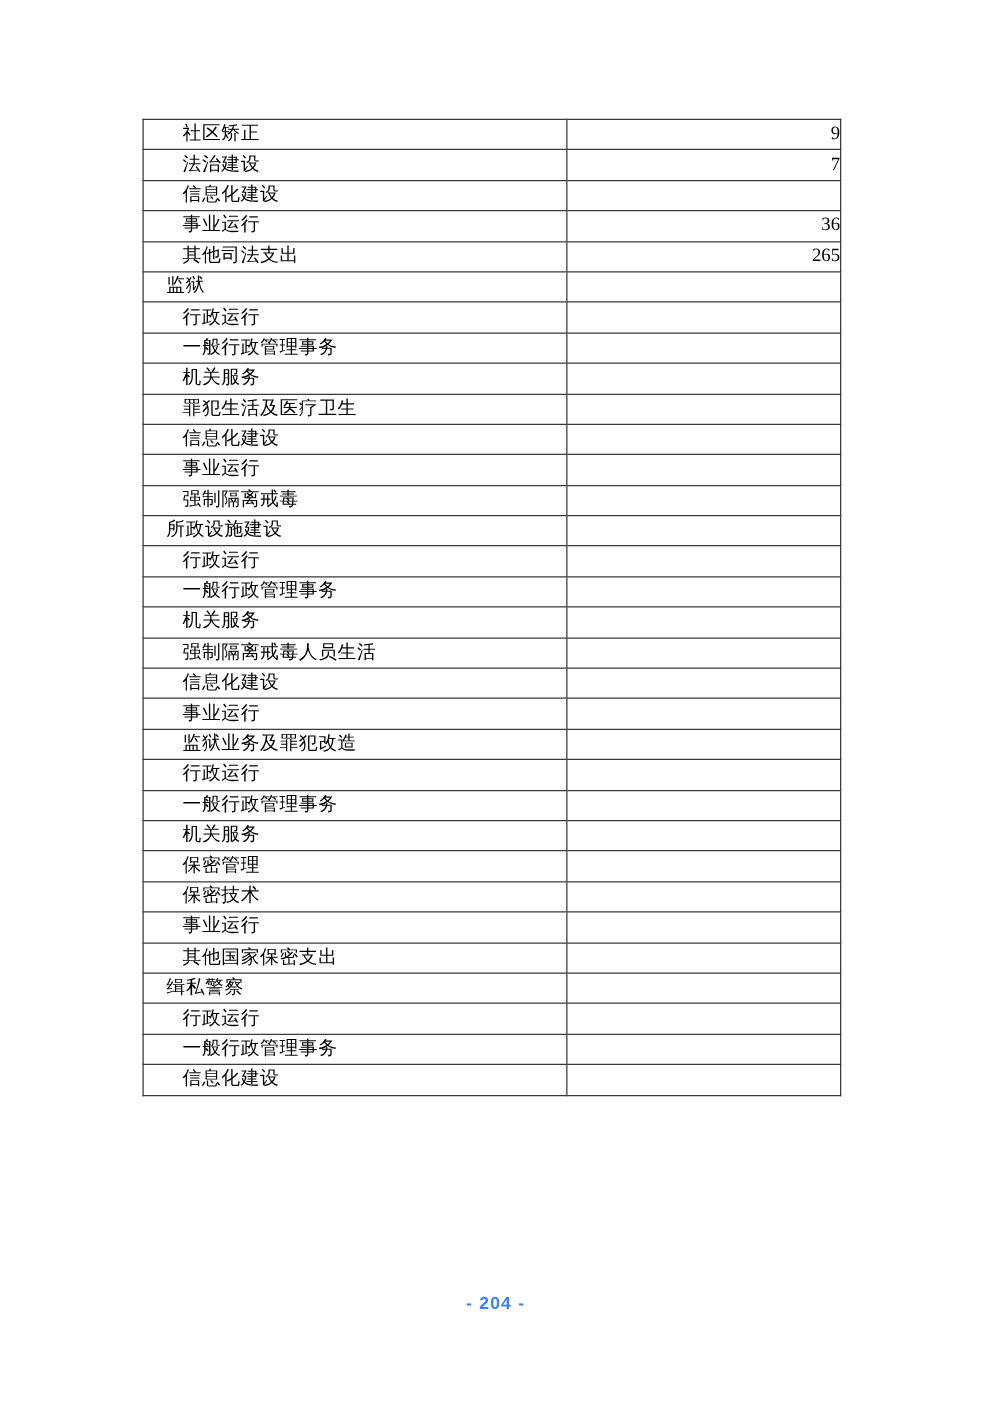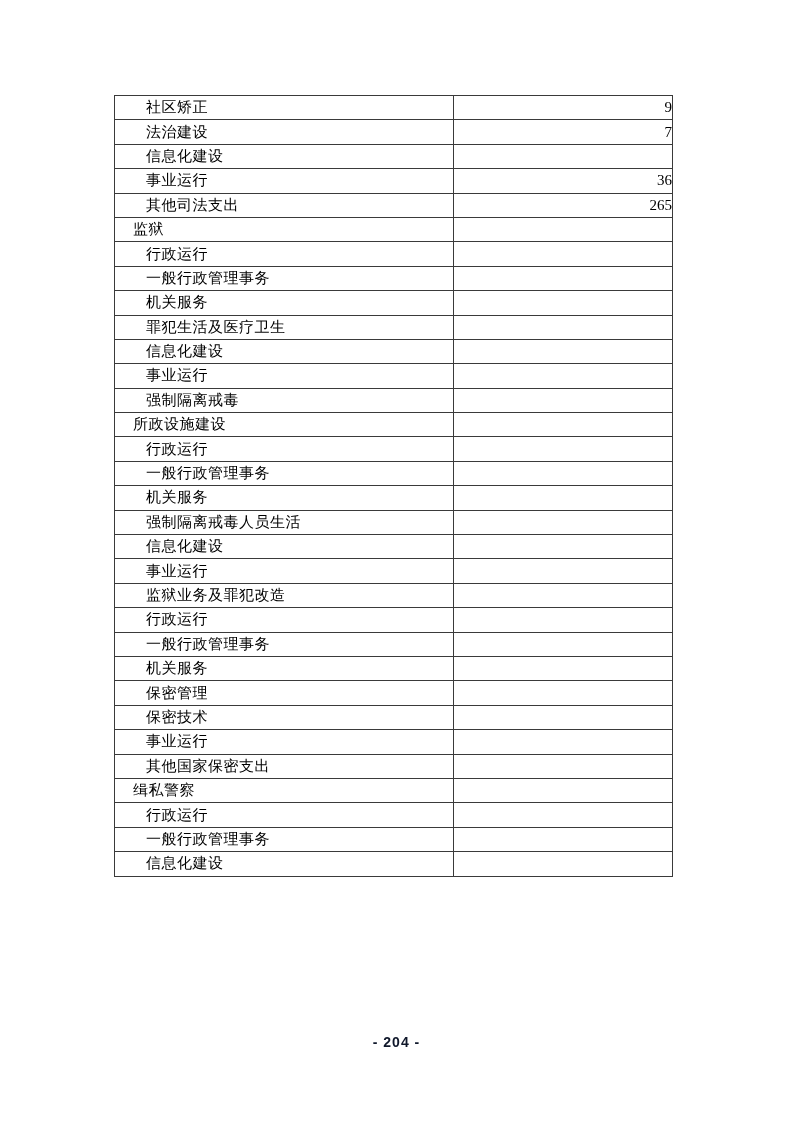--- a/index.html
+++ b/index.html
@@ -45,21 +45,21 @@
   .page-footer {
     position: absolute;
     top: 1034px;
     left: 0;
     width: 100%;
     text-align: center;
     font-family: "Liberation Sans", sans-serif;
     font-size: 14px;
     font-weight: 600;
     letter-spacing: 1px;
-    color: #0f172a;
+    color: #3b82f6;
   }
 </style>
 </head>
 <body>
 
 <table class="doc-table">
   <colgroup>
     <col style="width: 339px;">
     <col style="width: 219px;">
   </colgroup>

